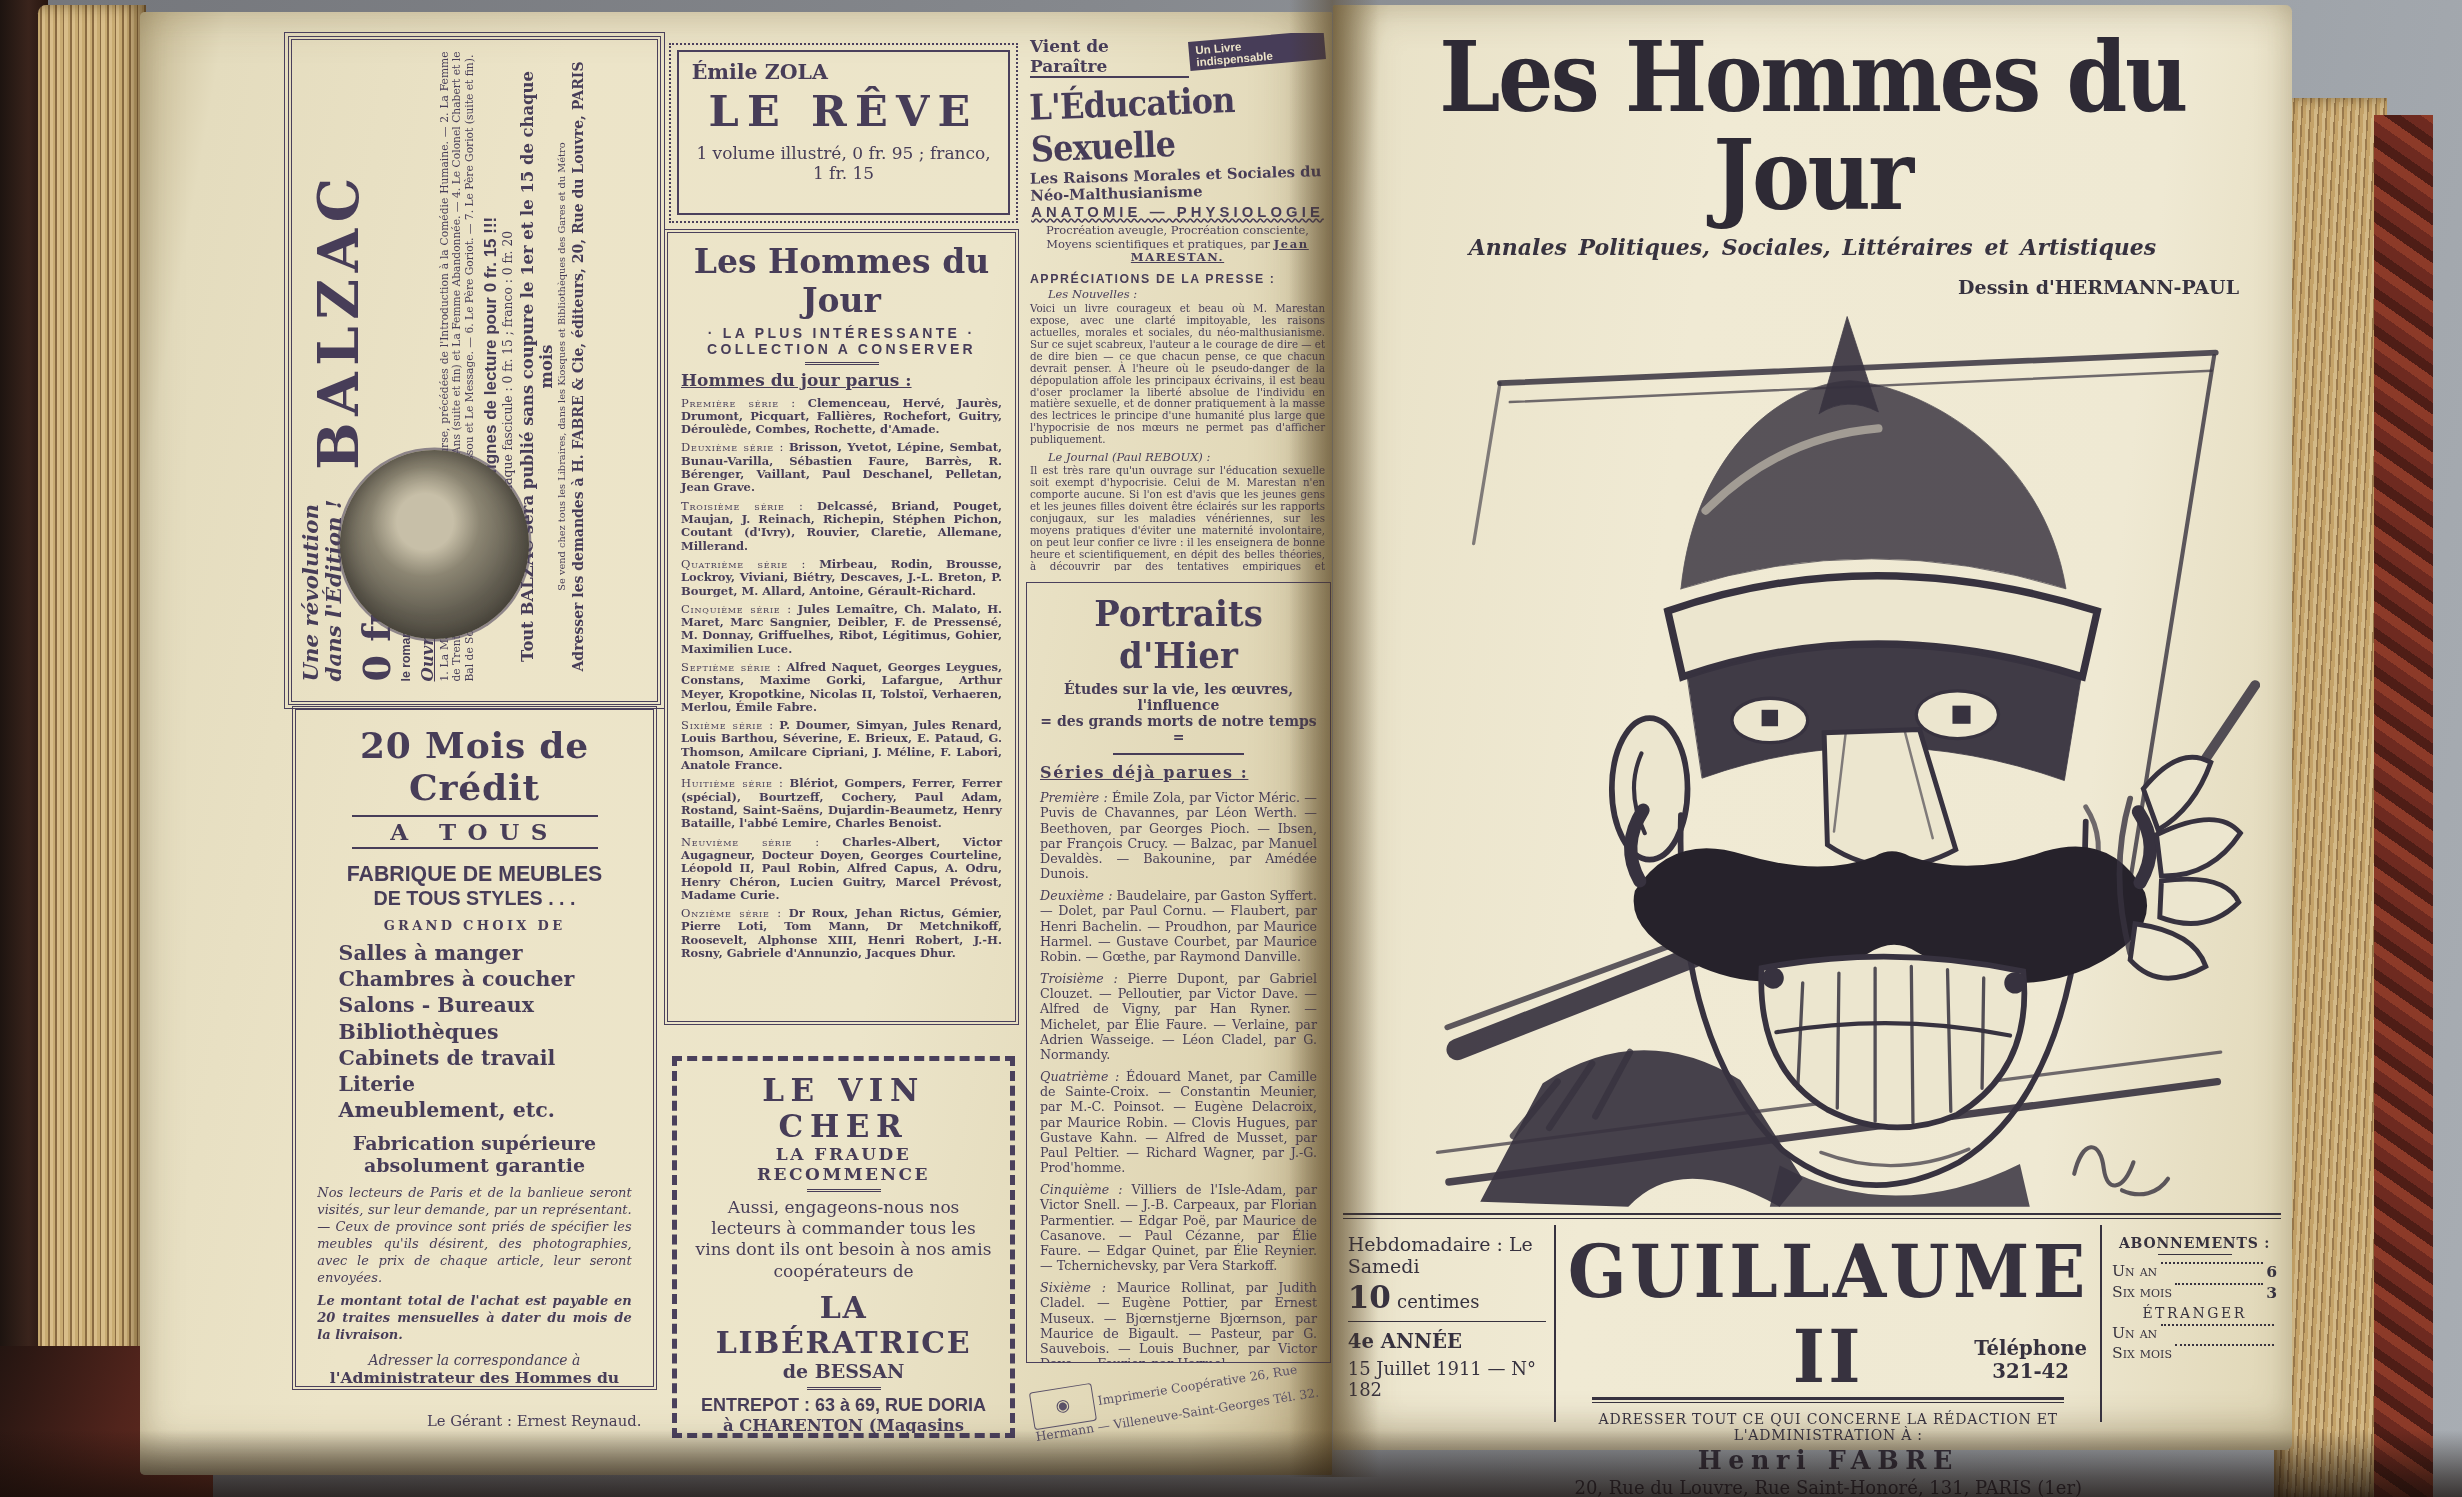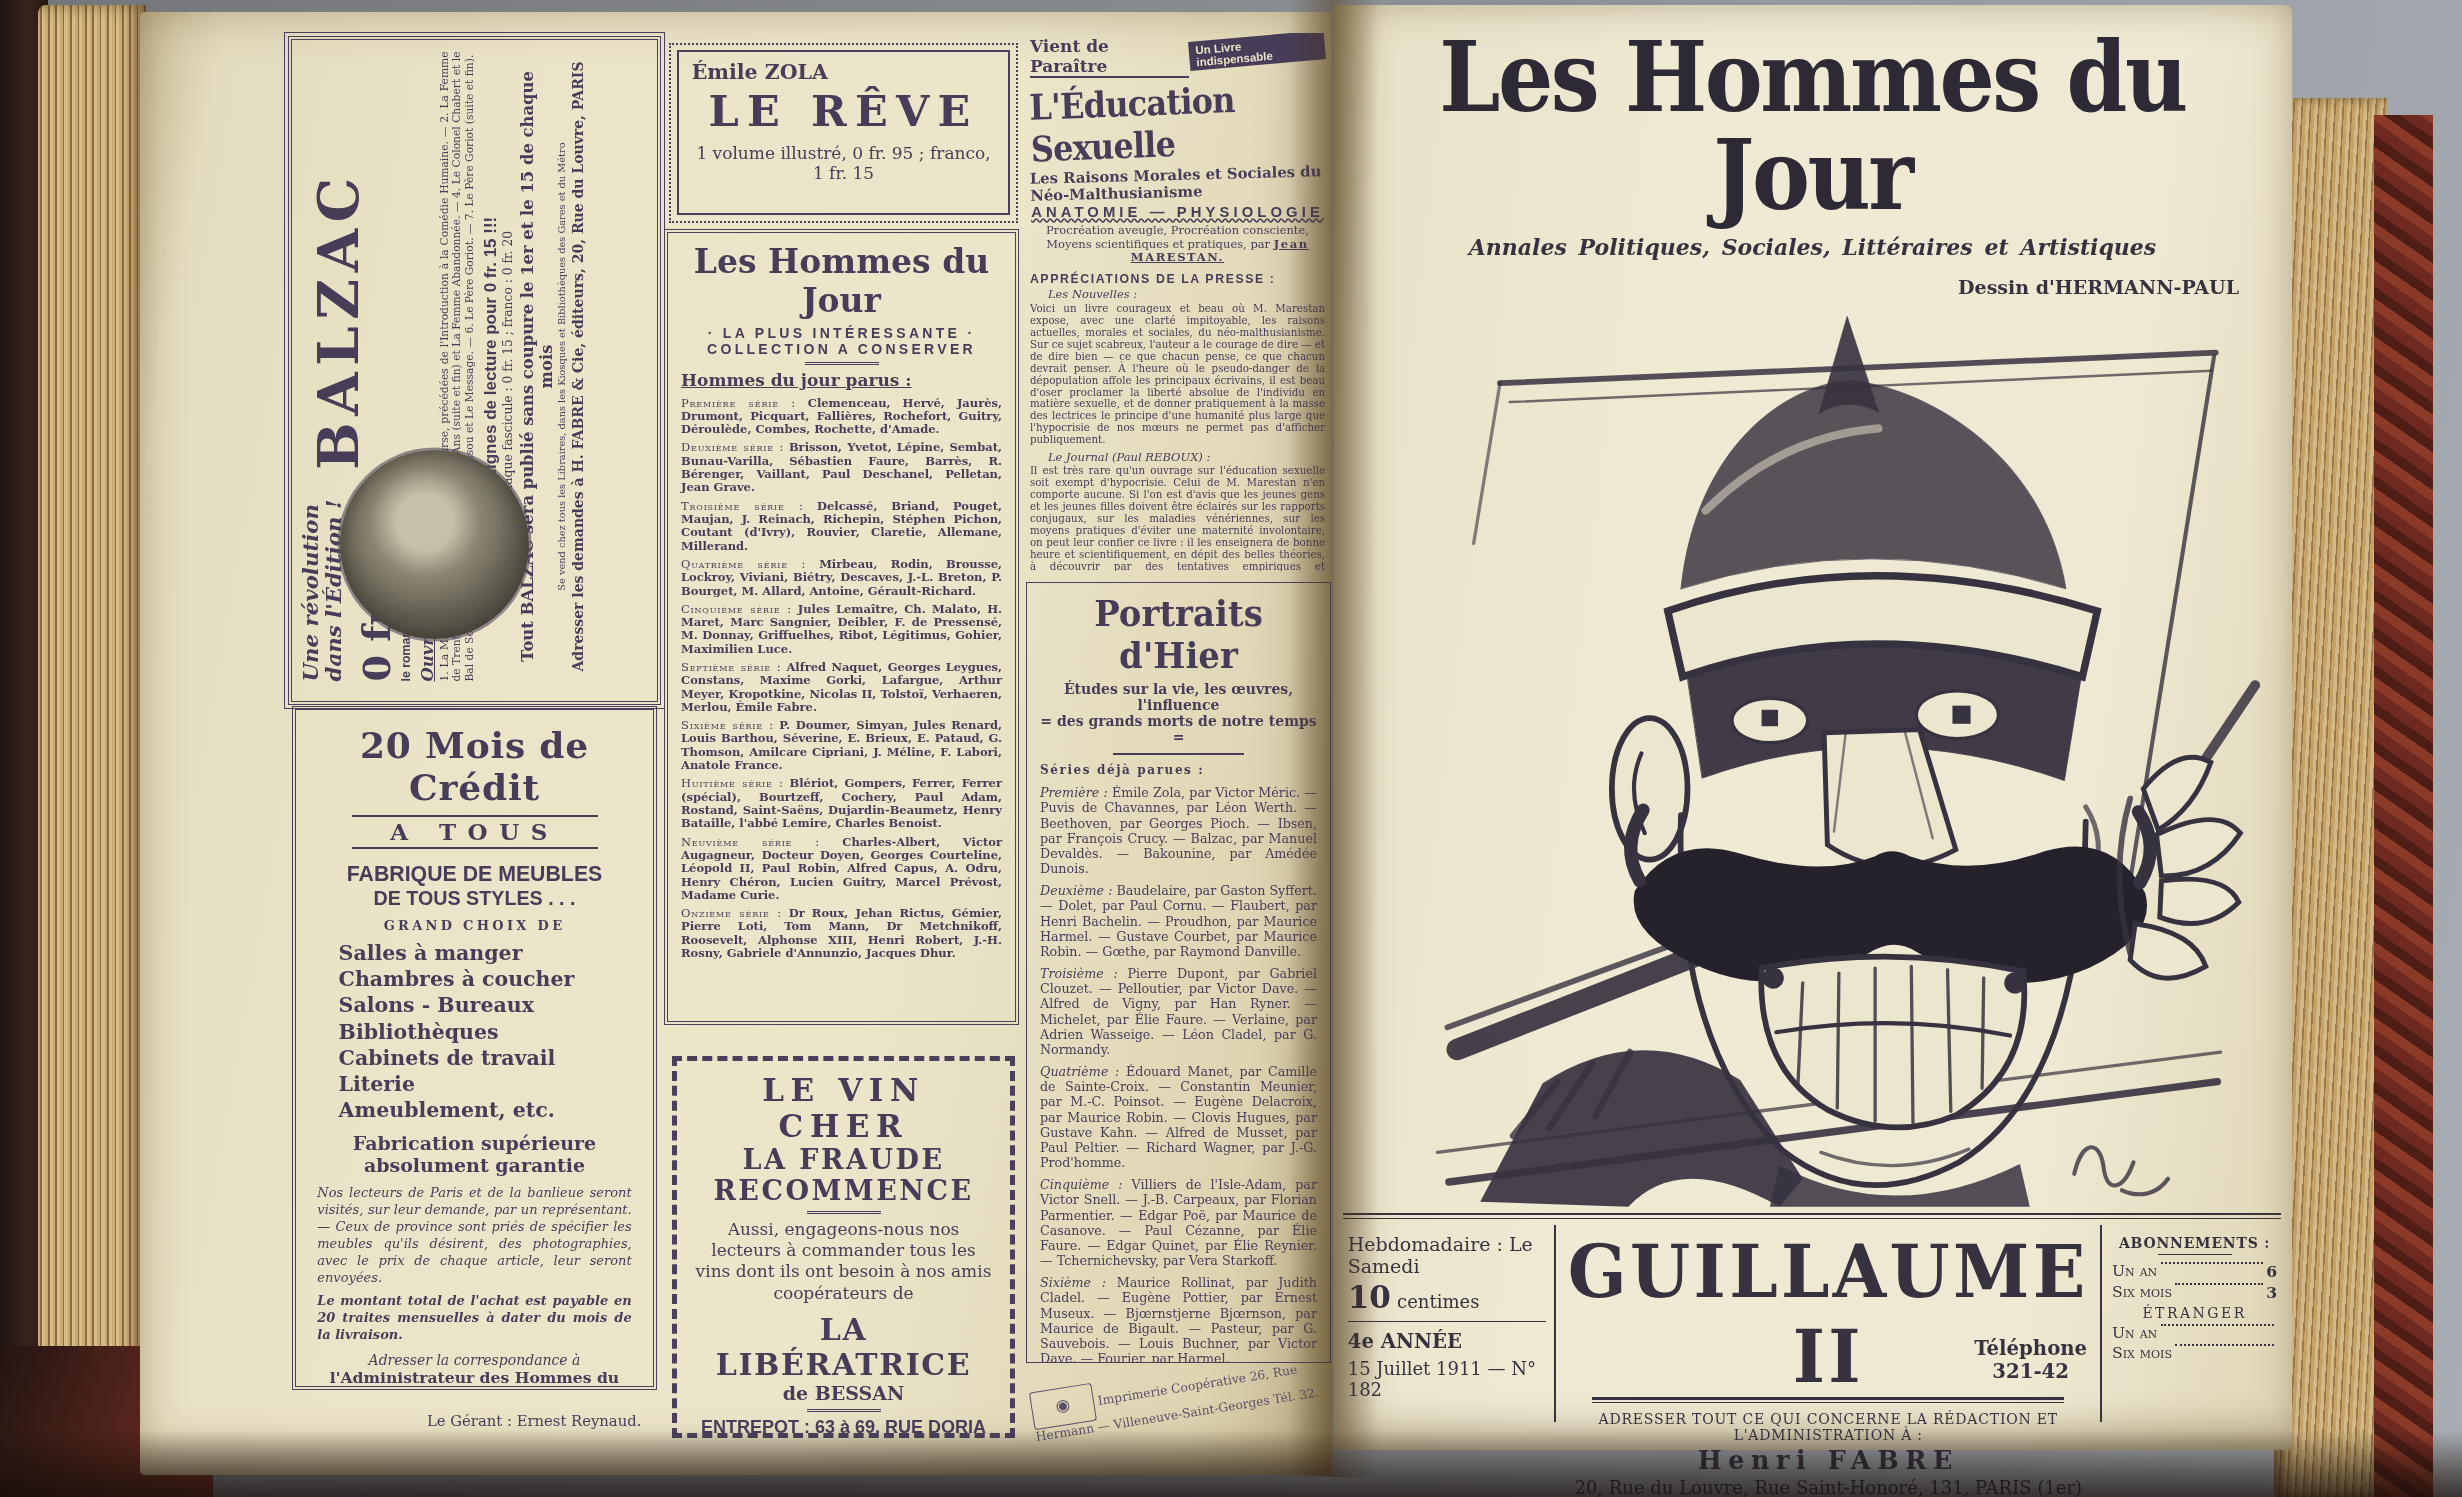--- a/index.html
+++ b/index.html
@@ -166,21 +166,21 @@
       <p class="series-p"><span class="lbl">Septième série :</span> <span class="b">Alfred Naquet, Georges Leygues, Constans, Maxime Gorki, Lafargue, Arthur Meyer, Kropotkine, Nicolas II, Tolstoï, Verhaeren, Merlou, Émile Fabre.</span></p>
       <p class="series-p"><span class="lbl">Sixième série :</span> <span class="b">P. Doumer, Simyan, Jules Renard, Louis Barthou, Séverine, E. Brieux, E. Pataud, G. Thomson, Amilcare Cipriani, J. Méline, F. Labori, Anatole France.</span></p>
       <p class="series-p"><span class="lbl">Huitième série :</span> <span class="b">Blériot, Gompers, Ferrer, Ferrer (spécial), Bourtzeff, Cochery, Paul Adam, Rostand, Saint-Saëns, Dujardin-Beaumetz, Henry Bataille, l'abbé Lemire, Charles Benoist.</span></p>
       <p class="series-p"><span class="lbl">Neuvième série :</span> <span class="b">Charles-Albert, Victor Augagneur, Docteur Doyen, Georges Courteline, Léopold II, Paul Robin, Alfred Capus, A. Odru, Henry Chéron, Lucien Guitry, Marcel Prévost, Madame Curie.</span></p>
       <p class="series-p"><span class="lbl">Onzième série :</span> <span class="b">Dr Roux, Jehan Rictus, Gémier, Pierre Loti, Tom Mann, Dr Metchnikoff, Roosevelt, Alphonse XIII, Henri Robert, J.-H. Rosny, Gabriele d'Annunzio, Jacques Dhur.</span></p>
 
     </div>
 
     <div class="box vin">
       <div class="b c" style="font-size:31px;letter-spacing:6.6px;">LE VIN CHER</div>
-      <div class="b c" style="font-size:27px;letter-spacing:2.5px;">LA FRAUDE RECOMMENCE</div>
+      <div class="b c" style="font-size:17px;letter-spacing:2.5px;">LA FRAUDE RECOMMENCE</div>
       <div class="flourish"></div>
       <div class="c" style="font-size:17px;line-height:1.25;margin-top:3.3px;">Aussi, engageons-nous nos lecteurs à commander tous les vins dont ils ont besoin à nos amis coopérateurs de</div>
       <div class="b c" style="font-size:30px;letter-spacing:1.6px;margin-top:8.2px;">LA LIBÉRATRICE</div>
       <div class="b c" style="font-size:19px;">de BESSAN</div>
       <div class="flourish"></div>
       <div class="b sans c" style="font-size:18px;">ENTREPOT : 63 à 69, RUE DORIA</div>
       <div class="b c" style="font-size:16.4px;">à CHARENTON (Magasins généraux)</div>
 
     </div>
 
@@ -210,21 +210,21 @@
       <div class="i" style="font-size:11.5px;margin:3.3px 0 0 18px;">Le Journal (Paul REBOUX) :</div>
       <div class="edu-review">Il est très rare qu'un ouvrage sur l'éducation sexuelle soit exempt d'hypocrisie. Celui de M. Marestan n'en comporte aucune. Si l'on est d'avis que les jeunes gens et les jeunes filles doivent être éclairés sur les rapports conjugaux, sur les maladies vénériennes, sur les moyens pratiques d'éviter une maternité involontaire, on peut leur confier ce livre : il les enseignera de bonne heure et scientifiquement, en dépit des belles théories, à découvrir par des tentatives empiriques et hasardeuses.</div>
 
     </div>
 
     <div class="box portraits">
       <div class="b c" style="font-size:34px;transform:scaleY(1.05);">Portraits d'Hier</div>
       <div class="b c" style="font-size:14px;margin-top:6.6px;">Études sur la vie, les œuvres, l'influence</div>
       <div class="b c" style="font-size:14px;">= des grands morts de notre temps =</div>
       <div class="rule" style="width:131px;margin:8.2px auto;"></div>
-      <div class="b" style="font-size:12px;letter-spacing:1.6px;margin:4.9px 0 8.2px;">Séries déjà parues :</div>
+      <div class="b" style="font-size:16px;letter-spacing:1.6px;text-decoration:underline;margin:4.9px 0 8.2px;">Séries déjà parues :</div>
       <p class="pser"><span class="lbl">Première :</span> <span>Émile Zola, par Victor Méric. — Puvis de Chavannes, par Léon Werth. — Beethoven, par Georges Pioch. — Ibsen, par François Crucy. — Balzac, par Manuel Devaldès. — Bakounine, par Amédée Dunois.</span></p>
       <p class="pser"><span class="lbl">Deuxième :</span> <span>Baudelaire, par Gaston Syffert. — Dolet, par Paul Cornu. — Flaubert, par Henri Bachelin. — Proudhon, par Maurice Harmel. — Gustave Courbet, par Maurice Robin. — Gœthe, par Raymond Danville.</span></p>
       <p class="pser"><span class="lbl">Troisième :</span> <span>Pierre Dupont, par Gabriel Clouzet. — Pelloutier, par Victor Dave. — Alfred de Vigny, par Han Ryner. — Michelet, par Élie Faure. — Verlaine, par Adrien Wasseige. — Léon Cladel, par G. Normandy.</span></p>
       <p class="pser"><span class="lbl">Quatrième :</span> <span>Édouard Manet, par Camille de Sainte-Croix. — Constantin Meunier, par M.-C. Poinsot. — Eugène Delacroix, par Maurice Robin. — Clovis Hugues, par Gustave Kahn. — Alfred de Musset, par Paul Peltier. — Richard Wagner, par J.-G. Prod'homme.</span></p>
       <p class="pser"><span class="lbl">Cinquième :</span> <span>Villiers de l'Isle-Adam, par Victor Snell. — J.-B. Carpeaux, par Florian Parmentier. — Edgar Poë, par Maurice de Casanove. — Paul Cézanne, par Élie Faure. — Edgar Quinet, par Élie Reynier. — Tchernichevsky, par Vera Starkoff.</span></p>
       <p class="pser"><span class="lbl">Sixième :</span> <span>Maurice Rollinat, par Judith Cladel. — Eugène Pottier, par Ernest Museux. — Bjœrnstjerne Bjœrnson, par Maurice de Bigault. — Pasteur, par G. Sauvebois. — Louis Buchner, par Victor Dave. — Fourier, par Harmel.</span></p>
 
     </div>
   </div>
 

